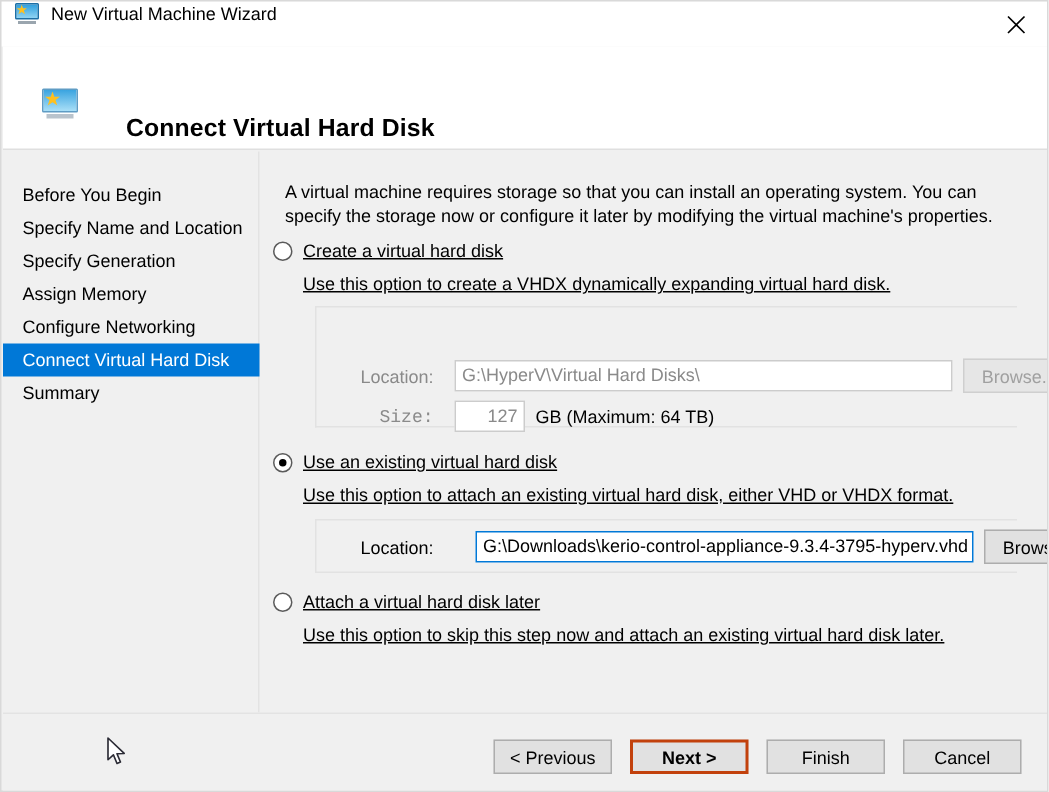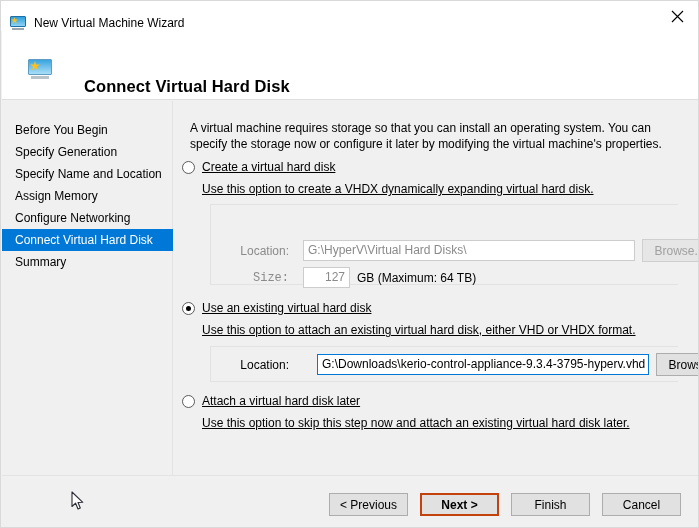--- a/index.html
+++ b/index.html
@@ -27,21 +27,21 @@
   }
 
   
   .titlebar {
     position: absolute;
     left: 0; top: 0;
     width: 699px;
     height: 30px;
     background: #ffffff;
     display: flex;
-    align-items: flex-end;
+    align-items: flex-start;
   }
   .titlebar-icon {
     width: 16px; height: 16px;
     margin-left: 9px;
     margin-right: 8px;
     position: relative;
     flex: 0 0 auto;
   }
   .titlebar-text {
     font-size: 12px;
@@ -364,24 +364,24 @@
       <div class="stand"></div>
     </div>
     <div class="header-title">Connect Virtual Hard Disk</div>
   </div>
 
   <div class="sidebar">
     <div class="nav-item">
       <span>Before You Begin</span>
     </div>
     <div class="nav-item">
+      <span>Specify Name and Location</span>
+    </div>
+    <div class="nav-item">
       <span>Specify Generation</span>
-    </div>
-    <div class="nav-item">
-      <span>Specify Name and Location</span>
     </div>
     <div class="nav-item">
       <span>Assign Memory</span>
     </div>
     <div class="nav-item">
       <span>Configure Networking</span>
     </div>
     <div class="nav-item selected">
       <span>Connect Virtual Hard Disk</span>
     </div>

